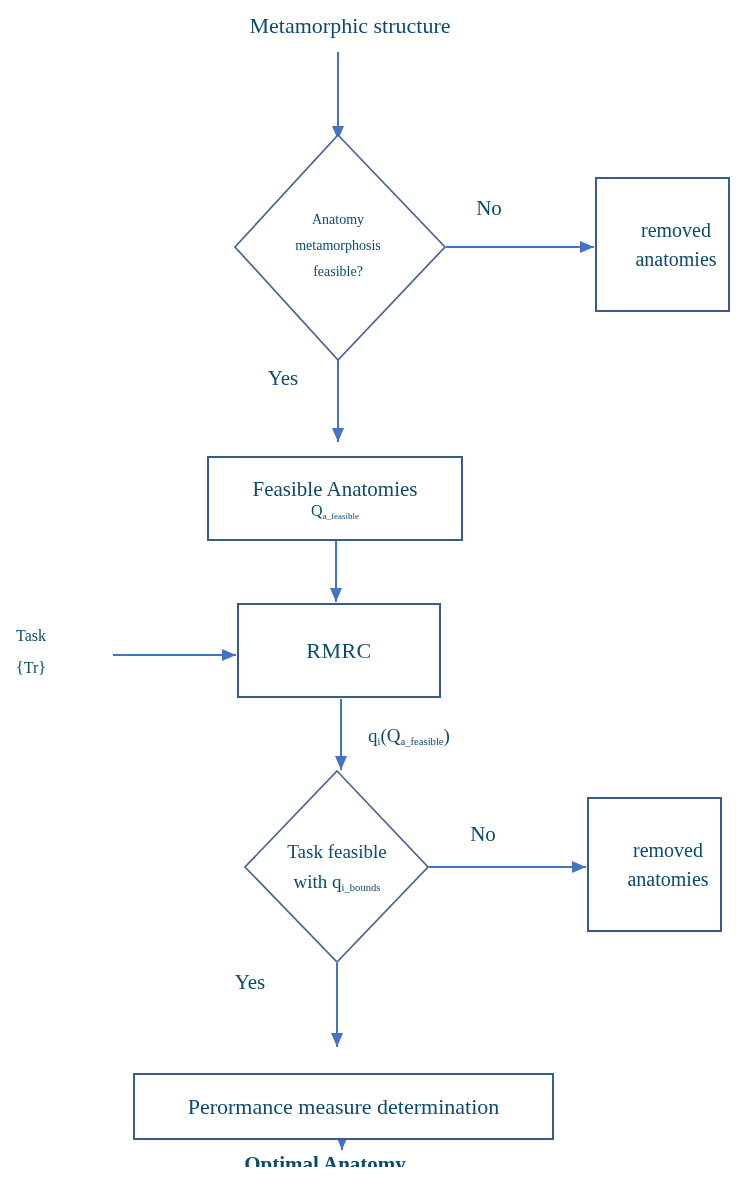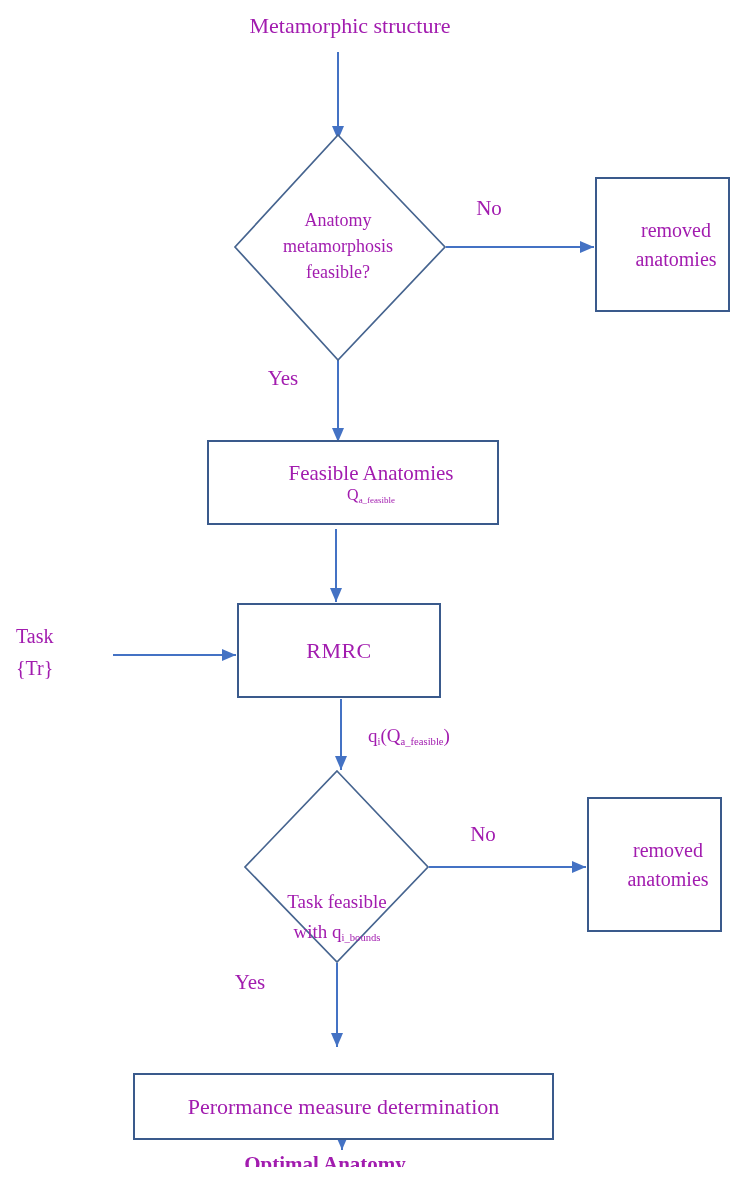--- a/index.html
+++ b/index.html
@@ -2,21 +2,21 @@
 <html><head>
 <meta charset="utf-8">
 <style>
   html, body { margin: 0; padding: 0; background: #ffffff; }
   #canvas {
     position: relative;
     width: 752px;
     height: 1167px;
     background: #ffffff;
     font-family: "Liberation Serif", "DejaVu Serif", serif;
-    color: #a21caf;
+    color: #0c4a6e;
     overflow: hidden;
   }
   #connectors {
     position: absolute;
     left: 0; top: 0;
     width: 752px; height: 1189px;
   }
   .txt { position: absolute; white-space: nowrap; }
   .center { text-align: center; }
   .box {
@@ -36,21 +36,21 @@
   .removed-text { font-size: 20px; line-height: 29px; margin-left: 27px; }
   .diamond-label {
     position: absolute;
     text-align: center;
   }
   sub.small {
     font-size: 0.56em;
     vertical-align: -0.3em;
     letter-spacing: 0;
   }
-  .task-label { font-size: 20px; line-height: 32px; }
+  .task-label { font-size: 16px; line-height: 32px; }
   .qsym { font-size: 16px; }
   .rmrc-out { font-size: 19px; }
 </style>
 </head>
 <body>
 
 <div id="canvas">
 
   <svg id="connectors" viewBox="0 0 752 1189" xmlns="http://www.w3.org/2000/svg">
     <defs>
@@ -69,53 +69,53 @@
     <line x1="337" y1="963" x2="337" y2="1047" stroke="#4472c4" stroke-width="2" marker-end="url(#arrowhead)"></line>
     <line x1="342" y1="1117" x2="342" y2="1150" stroke="#4472c4" stroke-width="2" marker-end="url(#arrowhead)"></line>
 
     <polygon points="338,135 445,247 338,360 235,247" fill="#ffffff" stroke="#46648f" stroke-width="1.7"></polygon>
     <polygon points="337,771 428,867 337,962 245,867" fill="#ffffff" stroke="#46648f" stroke-width="1.7"></polygon>
   </svg>
 
   <div class="txt center lbl-22" style="left:195px; top:13px; width:310px;">Metamorphic structure</div>
 
 
-  <div class="diamond-label" style="left:248px; top:207px; width:180px; font-size:18px; line-height:26px;">
+  <div class="diamond-label" style="left:248px; top:207px; width:180px; font-size:14px; line-height:26px;">
     <div>Anatomy</div>
     <div>metamorphosis</div>
     <div>feasible?</div>
   </div>
 
   <div class="txt center lbl-21" style="left:458px; top:196px; width:62px;">No</div>
   <div class="txt center lbl-21" style="left:252px; top:366px; width:62px;">Yes</div>
 
   <div class="box" style="left:595px; top:177px; width:131px; height:131px;">
     <div class="removed-text">
       <div>removed</div>
       <div>anatomies</div>
     </div>
   </div>
 
-  <div class="box" style="left:207px; top:440px; width:252px; height:81px;padding-left:36px;">
+  <div class="box" style="left:207px; top:456px; width:252px; height:81px;">
     <div class="lbl-21">Feasible Anatomies</div>
     <div class="qsym"><span>Q</span><sub class="small">a_feasible</sub></div>
   </div>
 
   <div class="txt task-label" style="left:16px; top:620px;">
     <div>Task</div>
     <div>{Tr}</div>
   </div>
 
   <div class="box" style="left:237px; top:603px; width:200px; height:91px;align-items:center;">
     <div class="lbl-22" style="letter-spacing:0.5px;">RMRC</div>
   </div>
 
   <div class="txt rmrc-out" style="left:368px; top:725px;"><span>q</span><sub class="small">i</sub><span>(Q</span><sub class="small">a_feasible</sub><span>)</span></div>
 
-  <div class="diamond-label" style="left:246px; top:887px; width:182px; font-size:19px; line-height:30px;">
+  <div class="diamond-label" style="left:246px; top:837px; width:182px; font-size:19px; line-height:30px;">
     <div>Task feasible</div>
     <div><span>with q</span><sub class="small">i_bounds</sub></div>
   </div>
 
   <div class="txt center lbl-21" style="left:452px; top:822px; width:62px;">No</div>
   <div class="txt center lbl-21" style="left:219px; top:970px; width:62px;">Yes</div>
 
   <div class="box" style="left:587px; top:797px; width:131px; height:131px;">
     <div class="removed-text">
       <div>removed</div>

